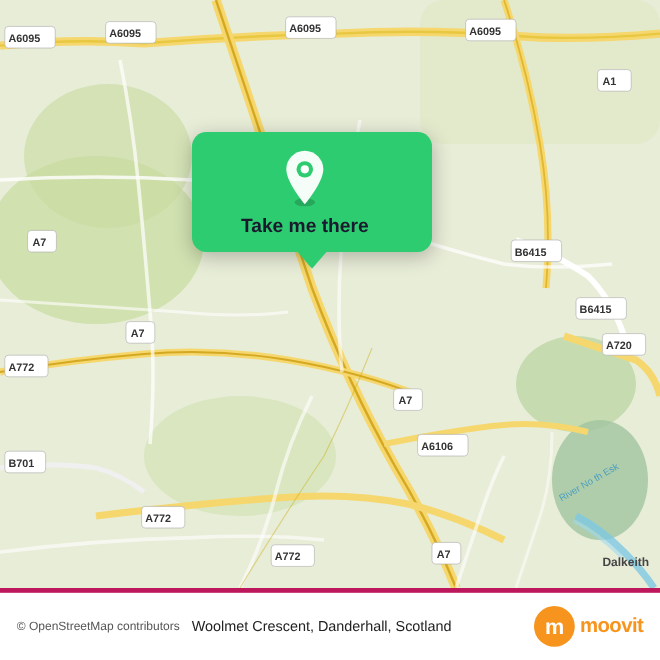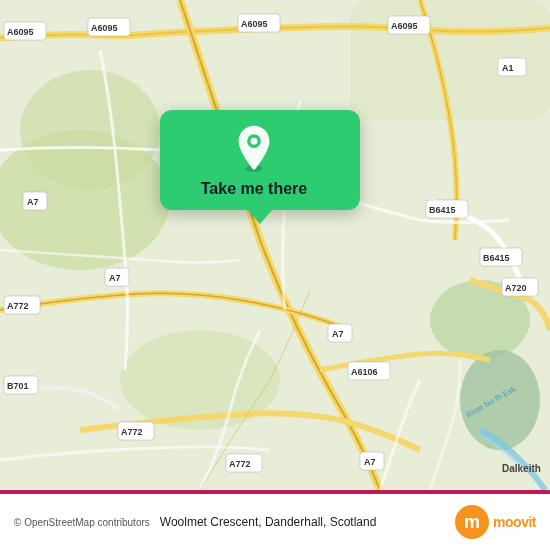--- a/index.html
+++ b/index.html
@@ -105,21 +105,21 @@
       border-radius: 50%;
       display: flex;
       align-items: center;
       justify-content: center;
       color: white;
       font-size: 18px;
       font-weight: bold;
     }
 
     .moovit-text {
-      font-size: 14px;
+      font-size: 17px;
       font-weight: bold;
       color: #f7941d;
       letter-spacing: -0.5px;
     }
   </style>
 </head>
 <body>
 
 <div id="map-container">
 

